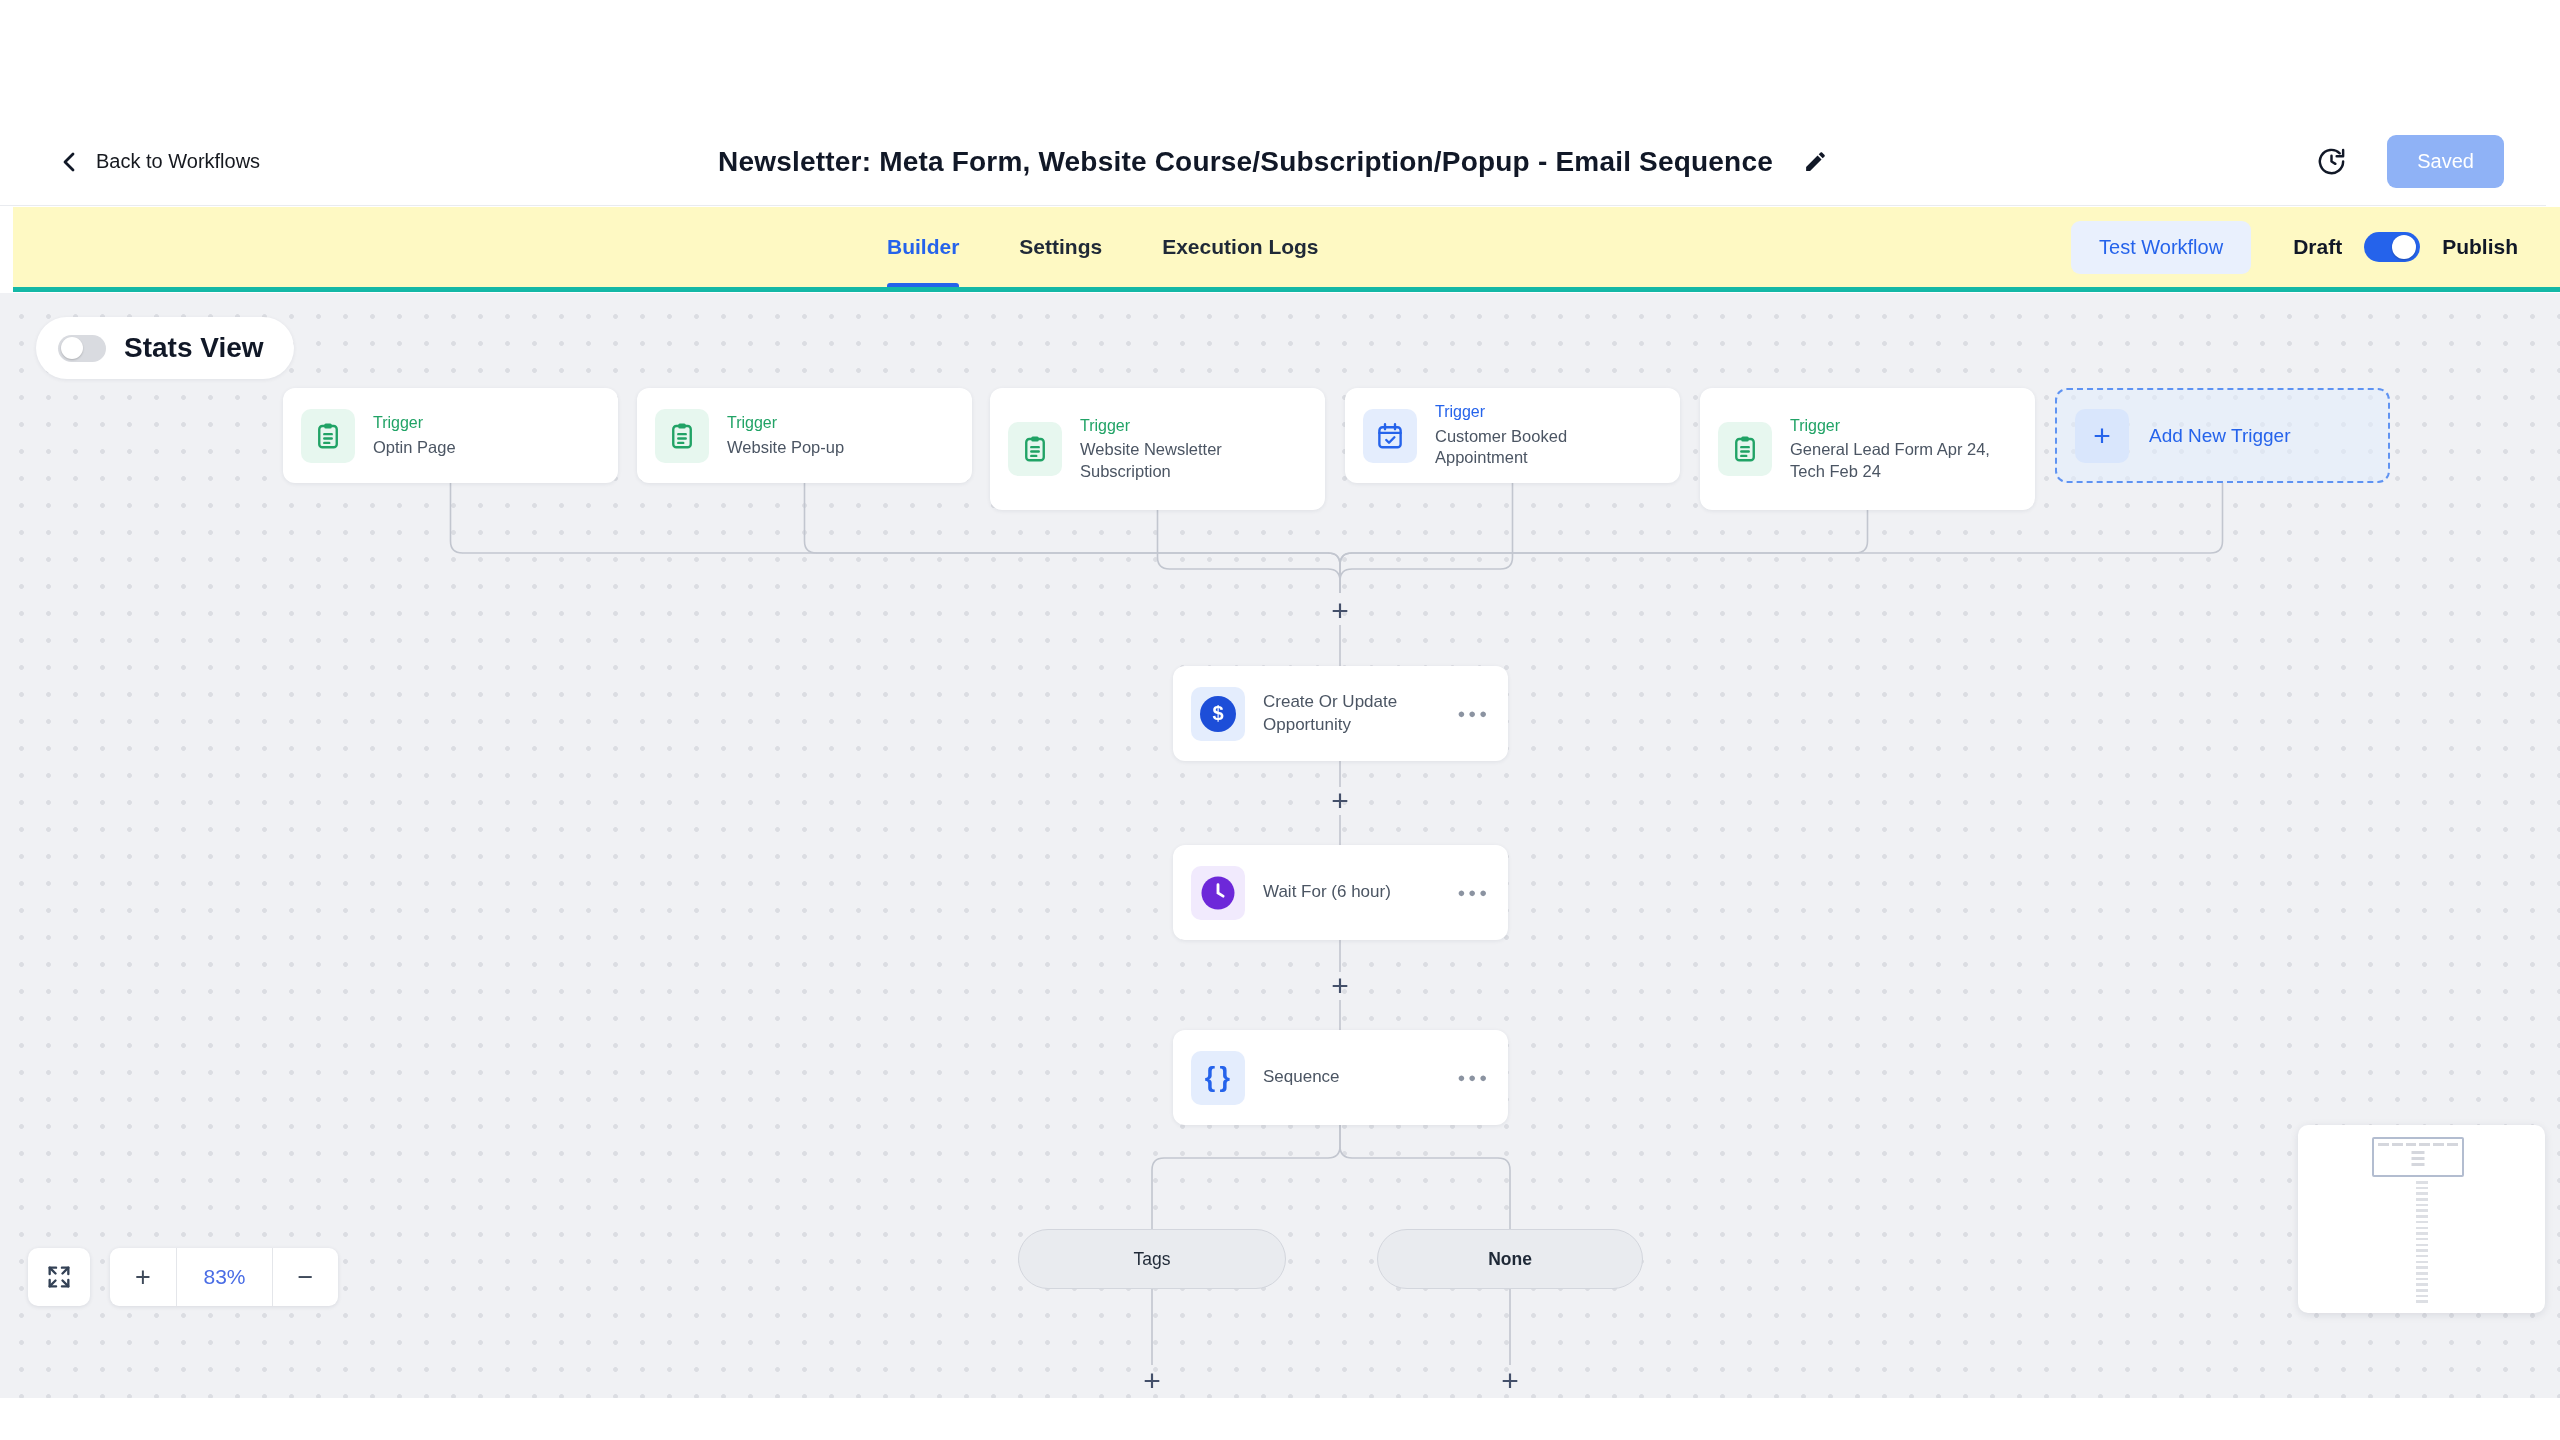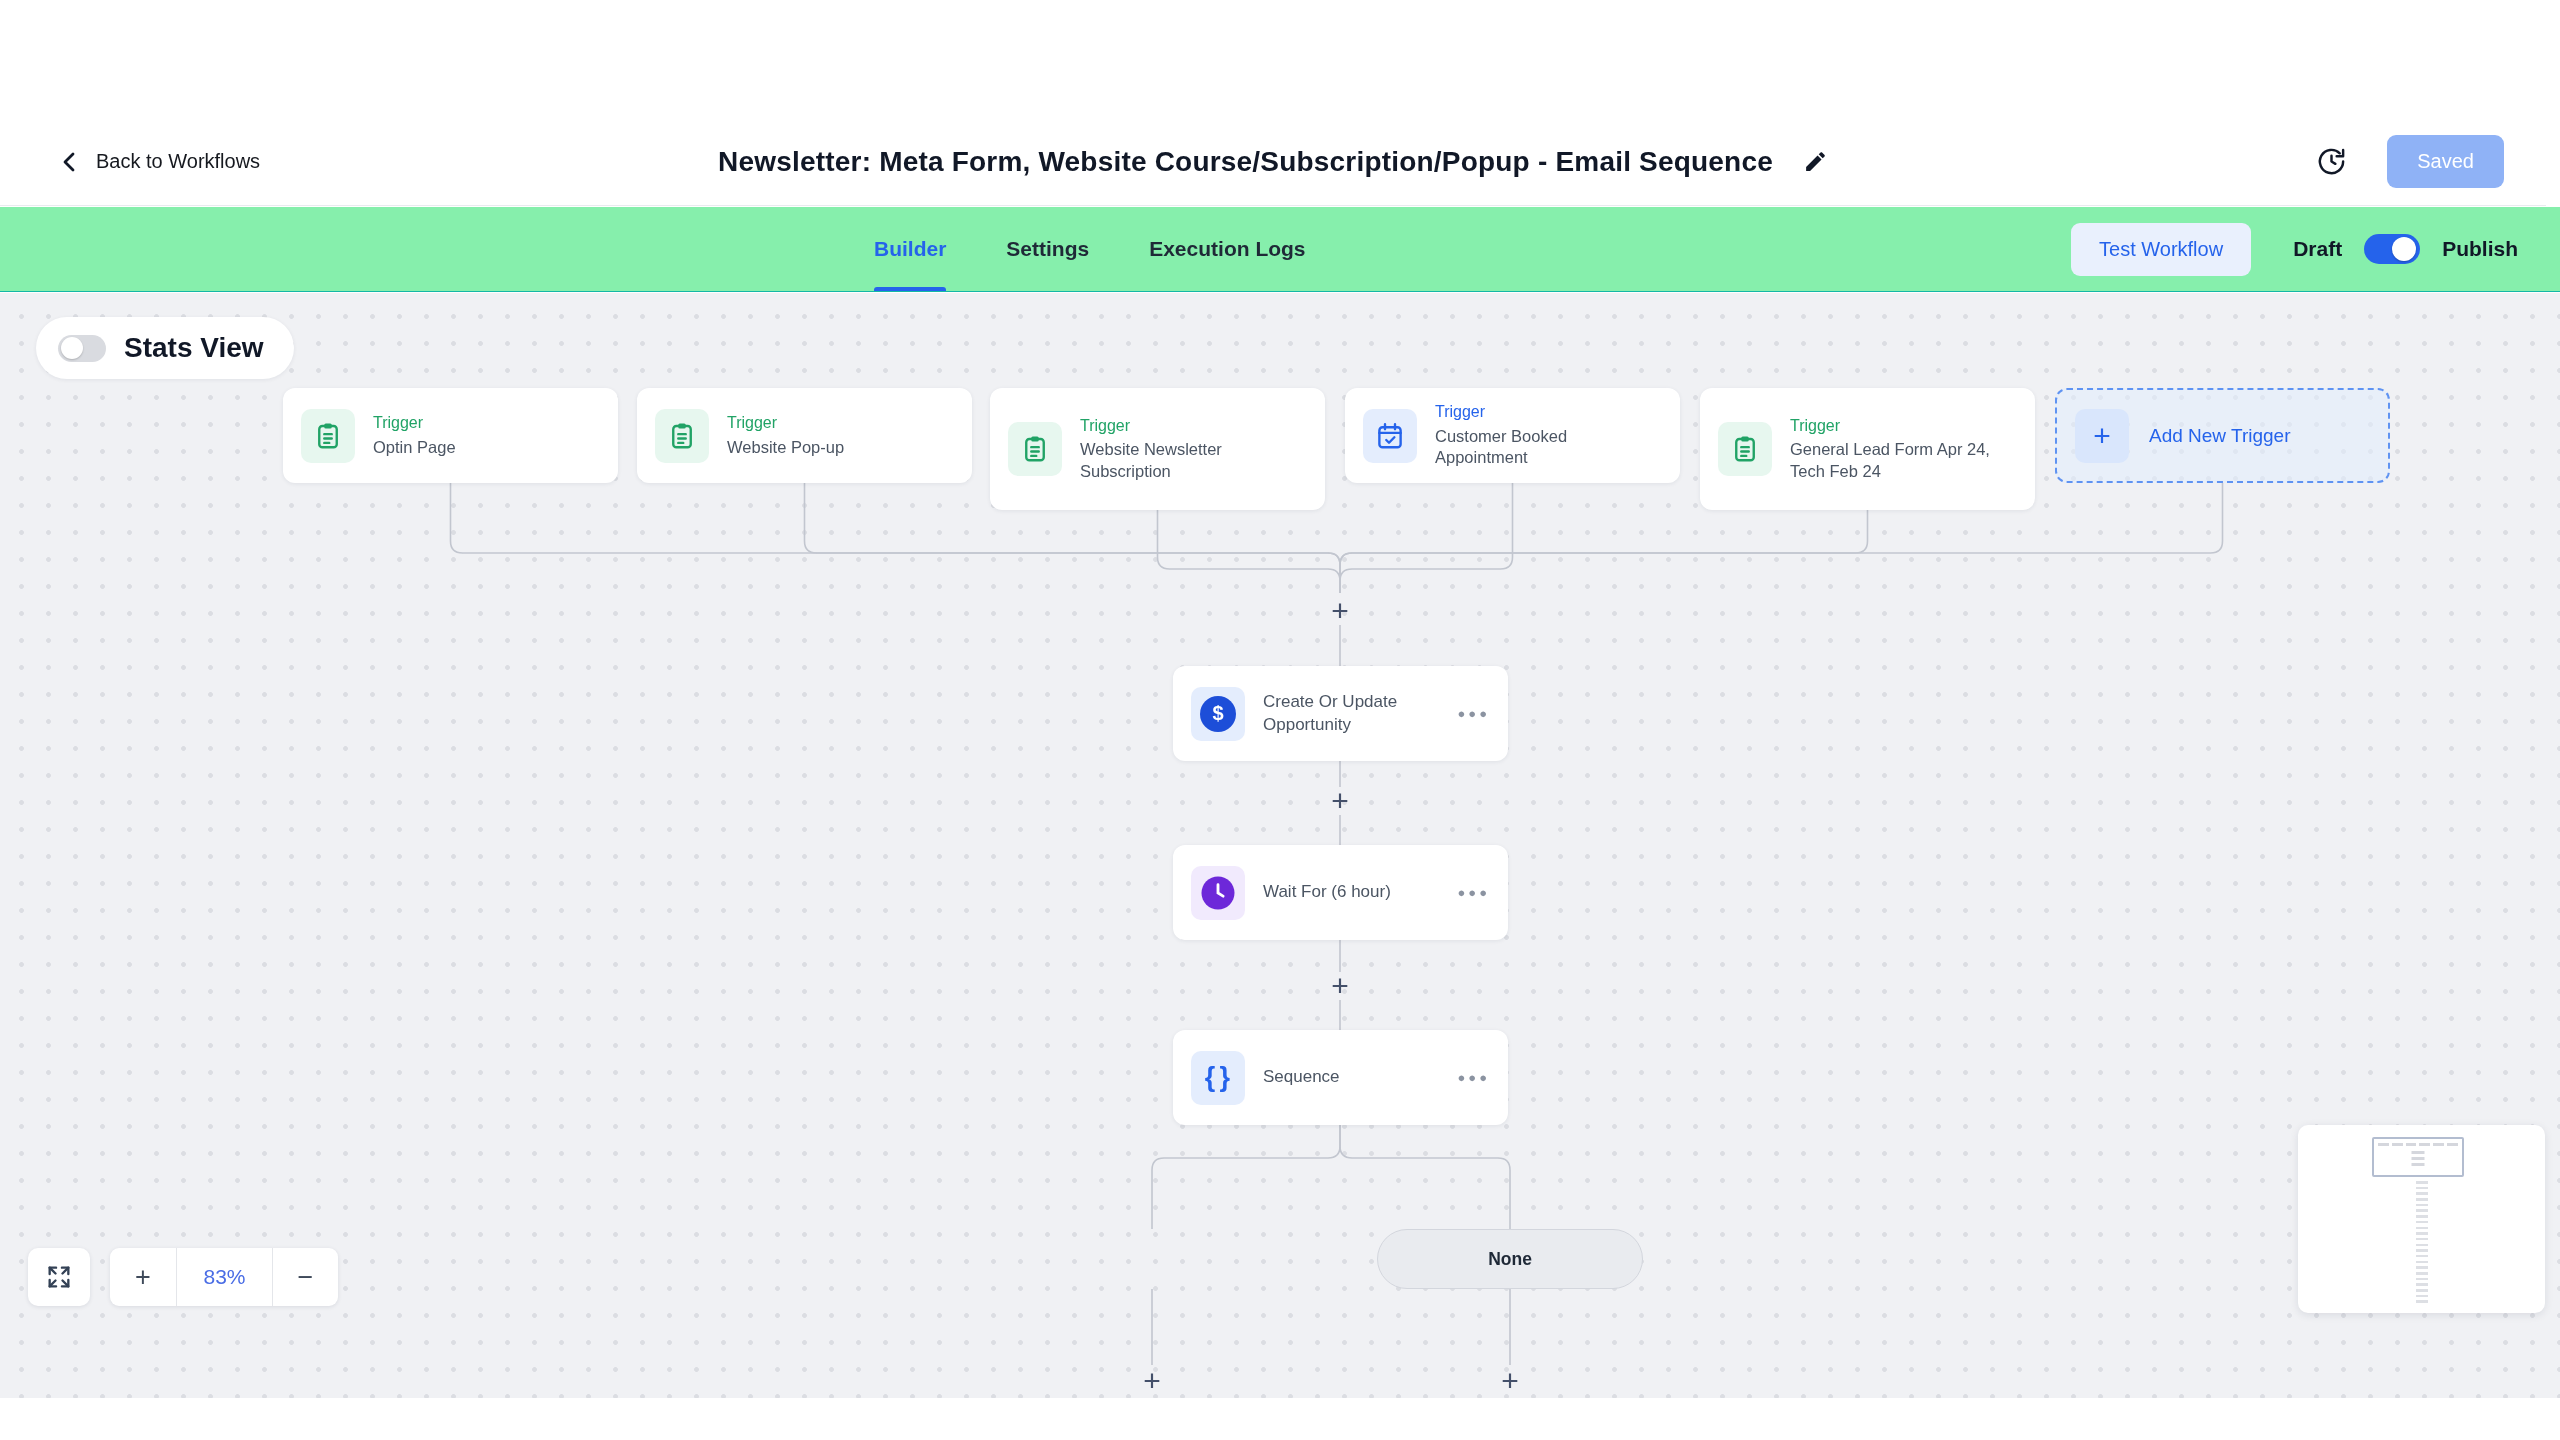--- a/index.html
+++ b/index.html
@@ -14,22 +14,22 @@
   .back-label { font-size:20px; color:#16191f; font-weight:500; }
   .title-wrap { position:absolute; left:0; right:0; top:0; height:100%;
     display:flex; align-items:center; justify-content:center; gap:30px; }
   .page-title { font-size:28px; font-weight:700; color:#111827; letter-spacing:.2px; }
   .header-right { position:absolute; right:42px; top:0; height:100%;
     display:flex; align-items:center; gap:40px; }
   .saved-btn { background:#8fb2f6; color:#ffffff; font-size:20px; font-weight:500;
     border:none; border-radius:9px; padding:15px 30px; cursor:default; }
 
   
-  .tabbar { position:absolute; top:207px; left:0; right:0; height:85px;
-    background:#86efac; border-bottom:1px solid #14b8a6; }
+  .tabbar { position:absolute; top:207px; left:13px; right:0; height:85px;
+    background:#fef9c3; border-bottom:5px solid #14b8a6; }
   .tabs { position:absolute; left:874px; top:0; height:100%; display:flex; gap:60px; }
   .tab { display:flex; align-items:center; height:100%; position:relative;
     font-size:21px; font-weight:600; color:#1f2937; cursor:pointer; }
   .tab.active { color:#2563eb; }
   .tab.active::after { content:""; position:absolute; left:0; right:0; bottom:0;
     height:4px; background:#2563eb; border-radius:3px 3px 0 0; }
   .tabbar-right { position:absolute; right:42px; top:0; height:100%;
     display:flex; align-items:center; gap:22px; }
   .test-workflow-btn { background:#e9f0fd; color:#2563eb; font-size:20px;
     font-weight:500; border:none; border-radius:9px; padding:15px 28px;
@@ -295,20 +295,21 @@
     <span class="node-name">Sequence</span>
     <span class="dots-menu">●●●</span>
   </div>
 
   <div class="plus-mark" style="left:1340px; top:318px;">+</div>
   <div class="plus-mark" style="left:1340px; top:508px;">+</div>
   <div class="plus-mark" style="left:1340px; top:693px;">+</div>
   <div class="plus-mark" style="left:1152px; top:1088px;">+</div>
   <div class="plus-mark" style="left:1510px; top:1088px;">+</div>
 
+  <div class="branch-pill" style="left:1018px; top:936px; width:268px;">Tags</div>
   <div class="branch-pill" style="left:1377px; top:936px; width:266px;font-weight:bold;">None</div>
 
   <div class="fit-btn">
     <svg width="28" height="28" viewBox="0 0 24 24" fill="none" stroke="#334155" stroke-width="2" stroke-linecap="round" stroke-linejoin="round">
       <path d="M4 9.5V4h5.5"></path>
         <path d="M4 4l5 5"></path>
       <path d="M14.5 4H20v5.5"></path>
         <path d="M20 4l-5 5"></path>
       <path d="M4 14.5V20h5.5"></path>
         <path d="M4 20l5-5"></path>

